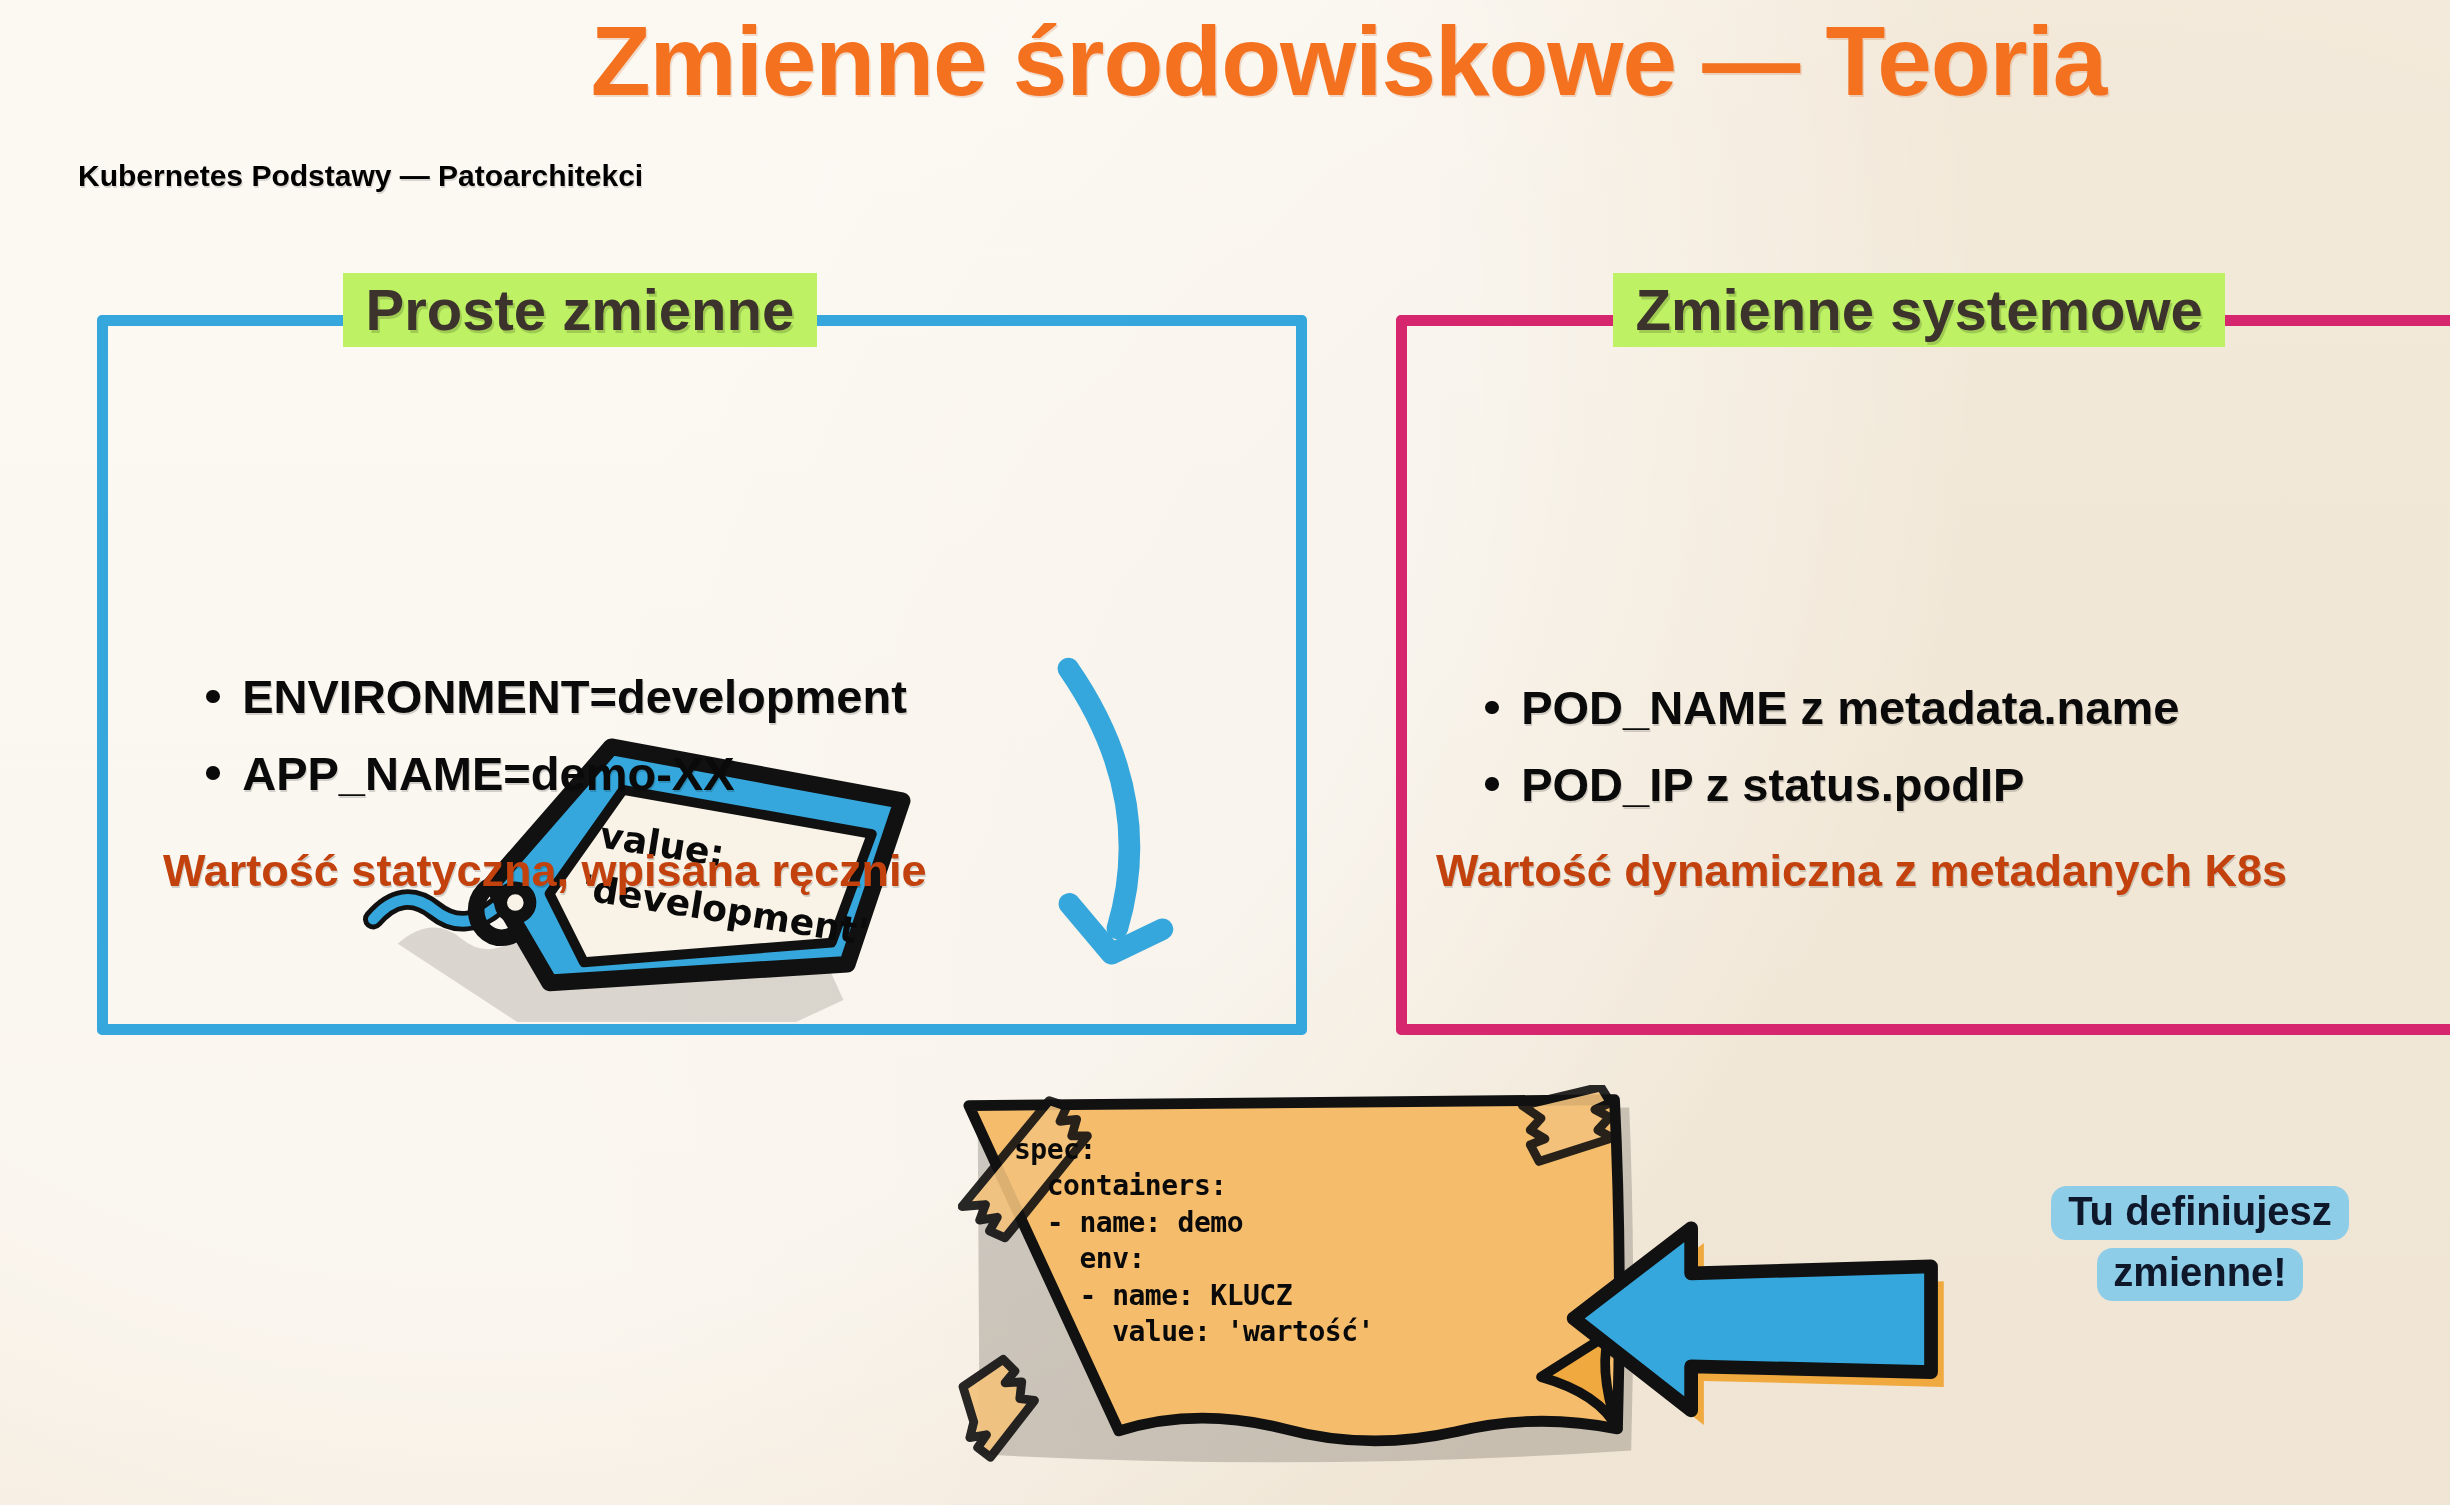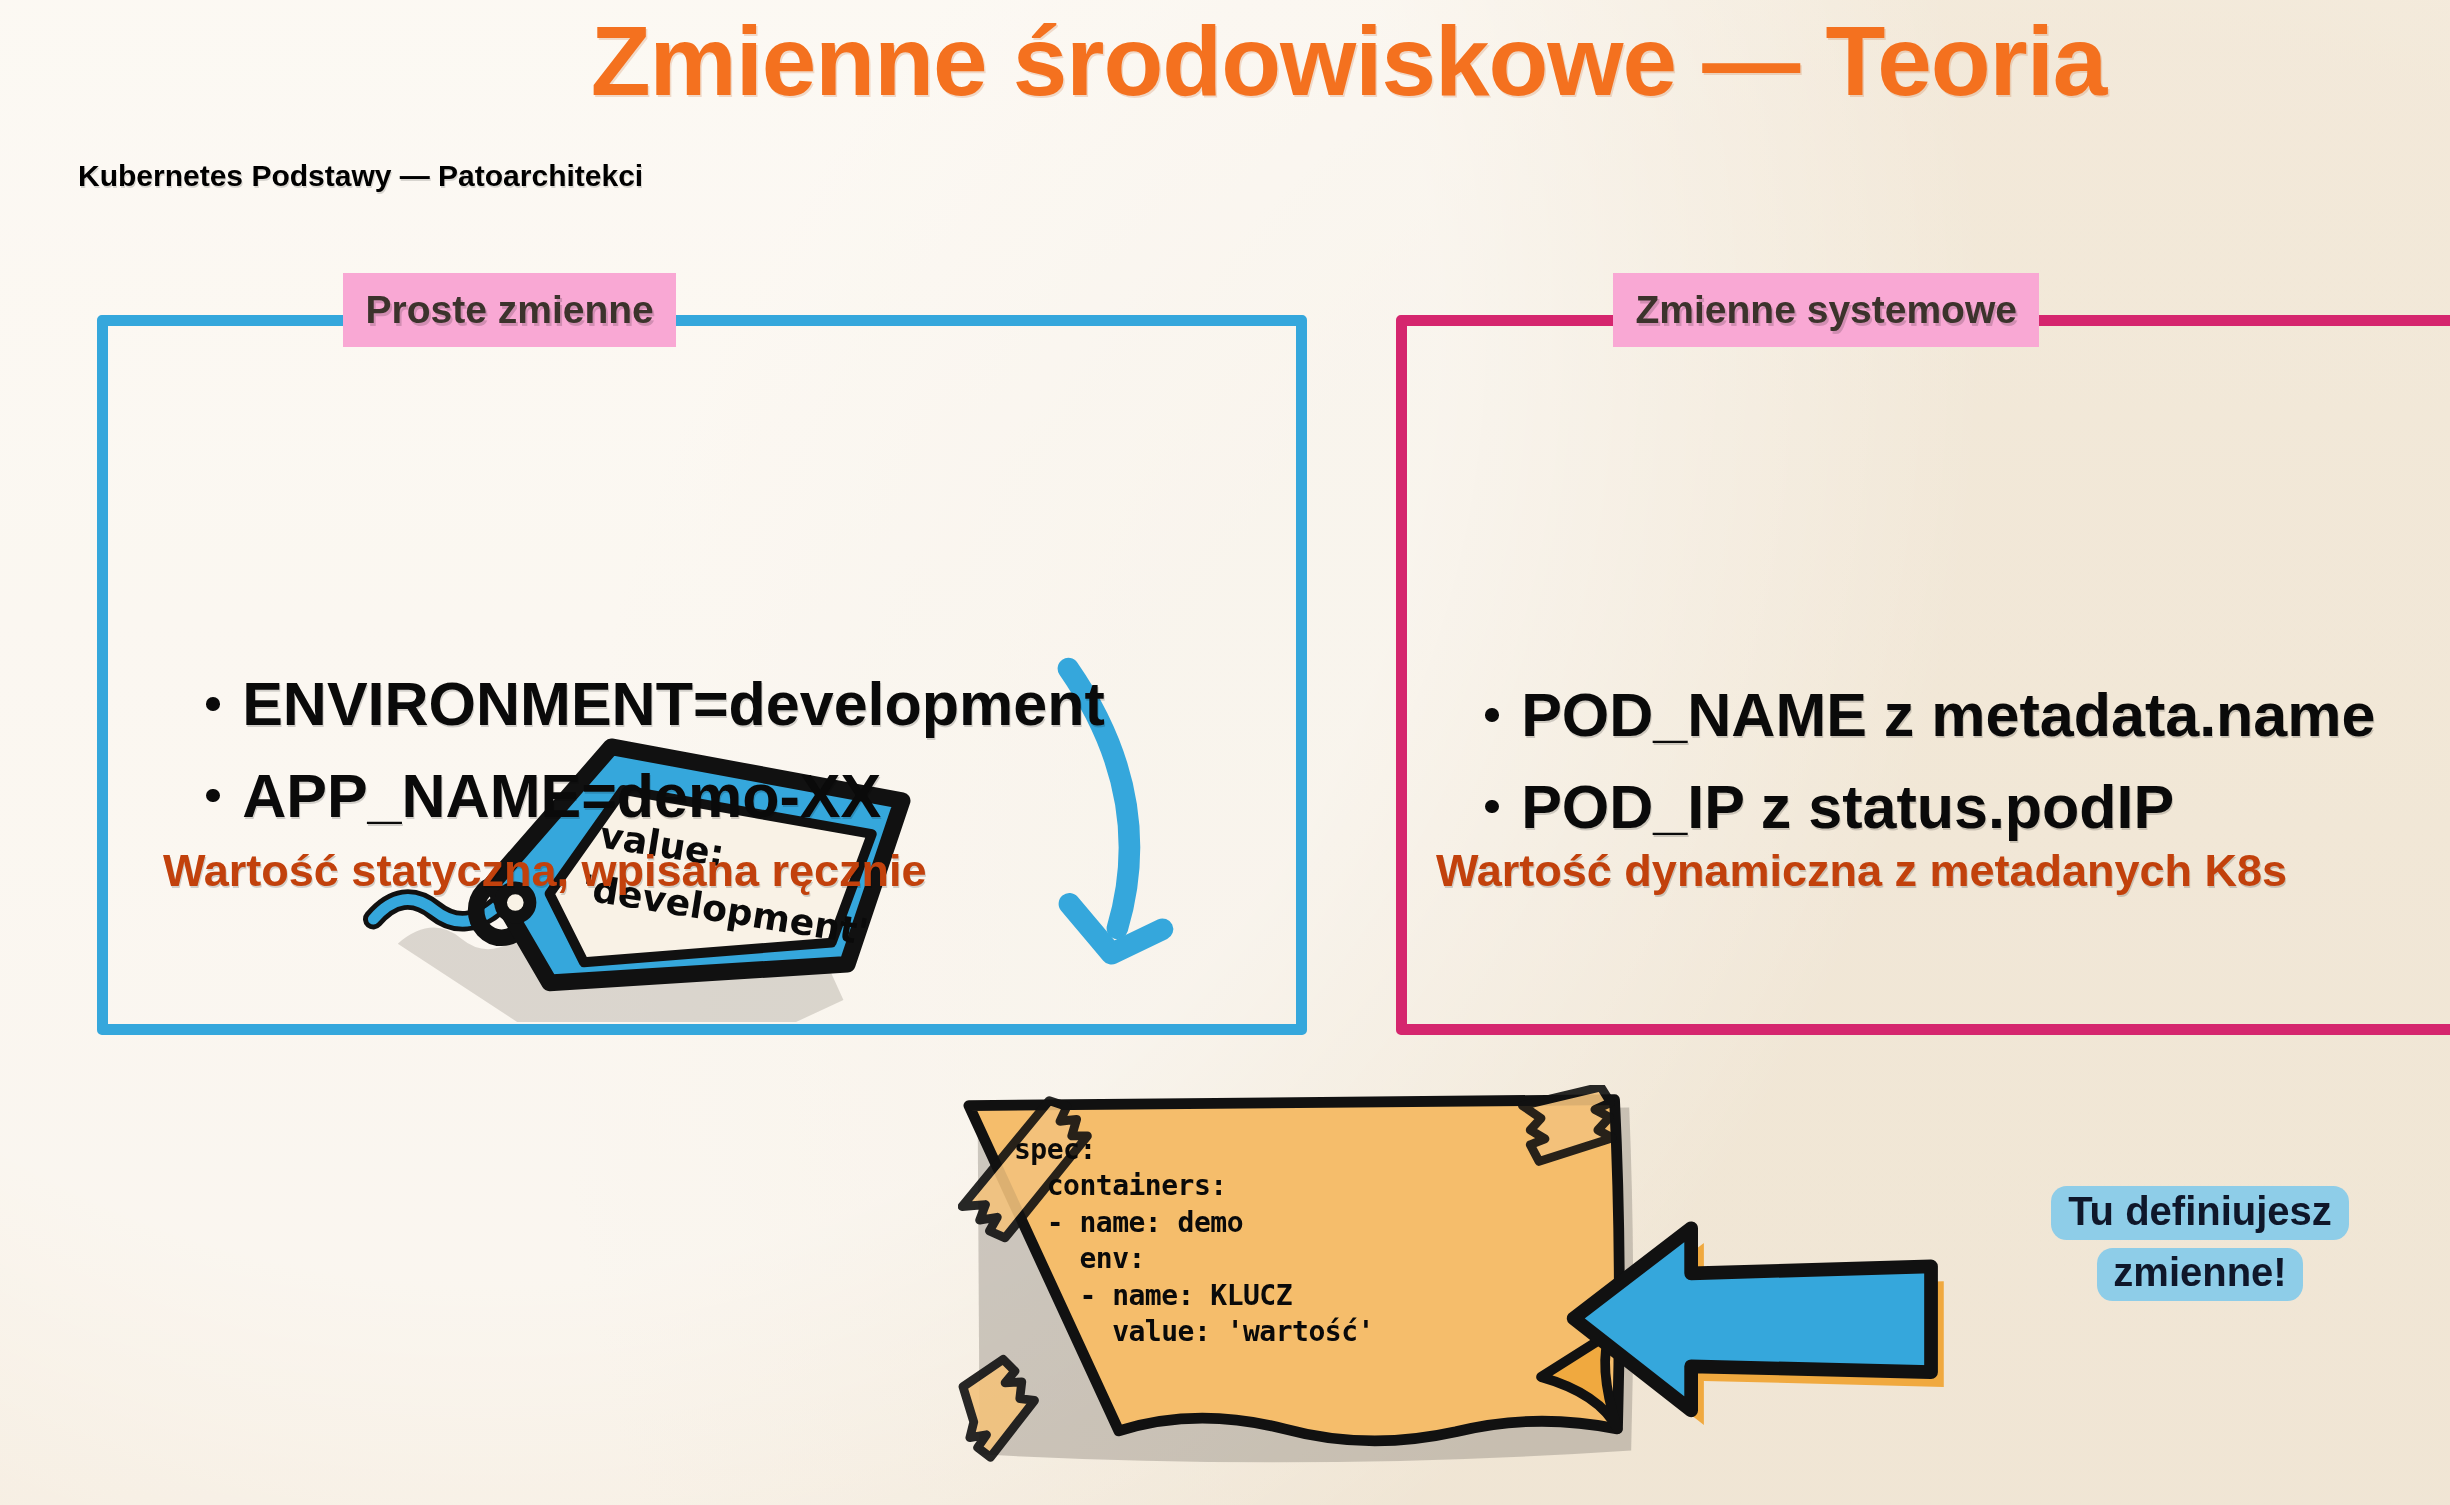--- a/index.html
+++ b/index.html
@@ -34,34 +34,34 @@
   }
 
   
   .panel{position:absolute;box-sizing:border-box;}
   #panel-simple{left:97px;top:315px;width:1210px;height:720px;
     border:11.8px solid #35A7DC;border-radius:4.9px;}
   #panel-system{left:1396px;top:315px;width:1205px;height:720px;
     border:11.8px solid #D5266E;border-radius:4.9px;}
   .panel-title{
     position:absolute;top:-53px;height:74px;line-height:74px;
-    background:#f9a8d4;padding:0 22.5px;
-    font-size:39px;font-weight:bold;color:#3C332C;
+    background:#bef264;padding:0 22.5px;
+    font-size:58px;font-weight:bold;color:#3C332C;
     text-shadow:2px 2.5px 0 rgba(0,0,0,.16);
     white-space:nowrap;
   }
   #panel-simple .panel-title{left:235px;}
   #panel-system .panel-title{left:206px;}
 
   
   .bullets{position:absolute;list-style:none;margin:0;padding:0;}
   #bullets-simple{left:98px;top:343px;}
   #bullets-system{left:78px;top:354px;}
   .bullets li{
-    font-size:61px;font-weight:bold;color:#0A0A0A;
+    font-size:47px;font-weight:bold;color:#0A0A0A;
     margin-bottom:21.6px;white-space:nowrap;
     text-shadow:1px 1.5px 0 rgba(0,0,0,.16);
     display:flex;align-items:center;
   }
   .bullets li .dot{
     width:13.7px;height:13.7px;border-radius:50%;background:#0A0A0A;
     display:inline-block;margin-right:22.5px;flex:0 0 auto;
   }
   .footnote{
     position:absolute;font-size:45px;font-weight:bold;color:#c2410c;

